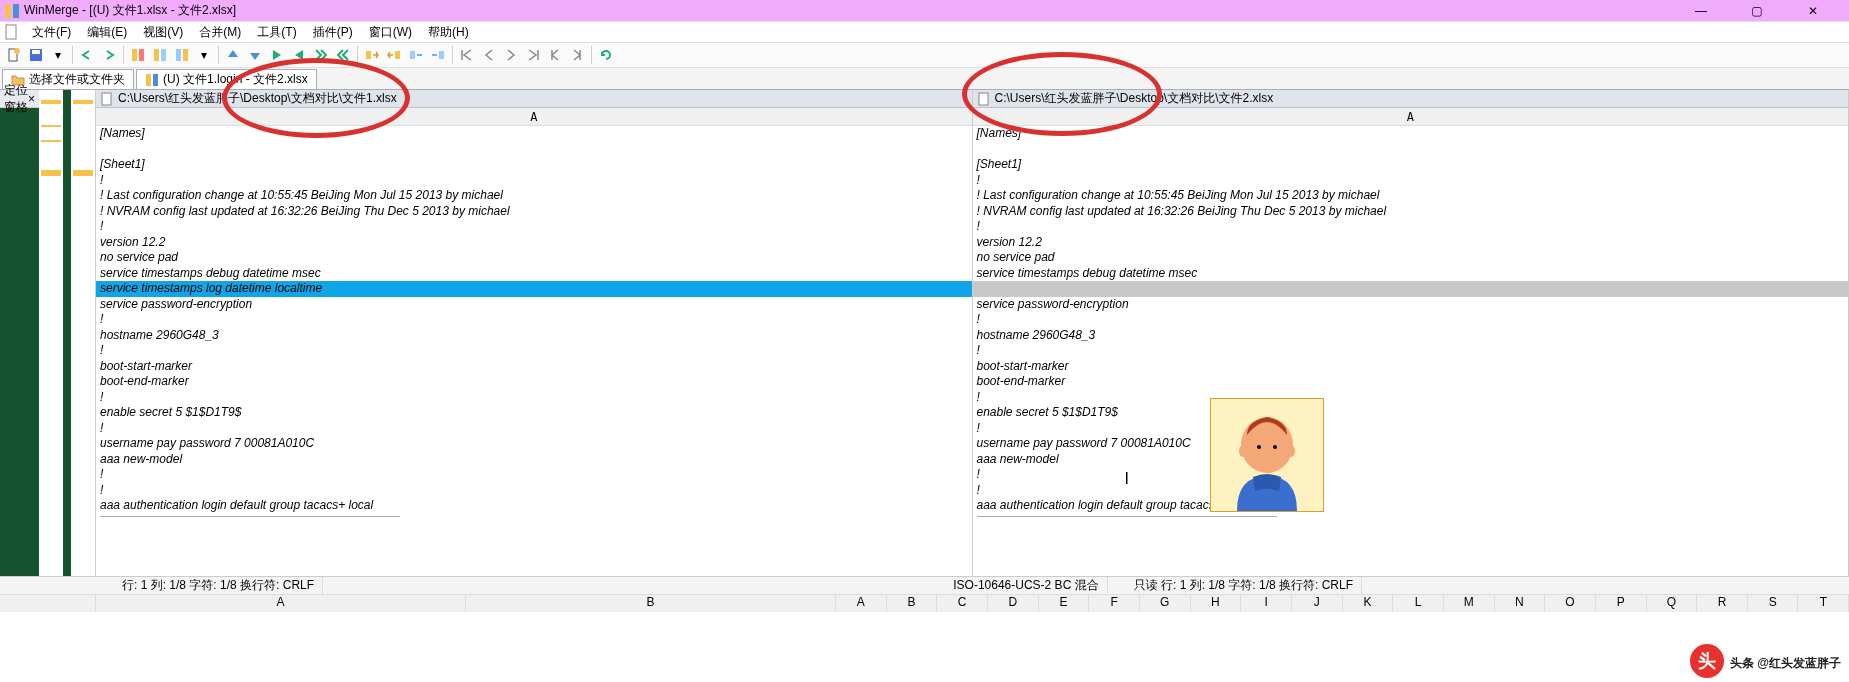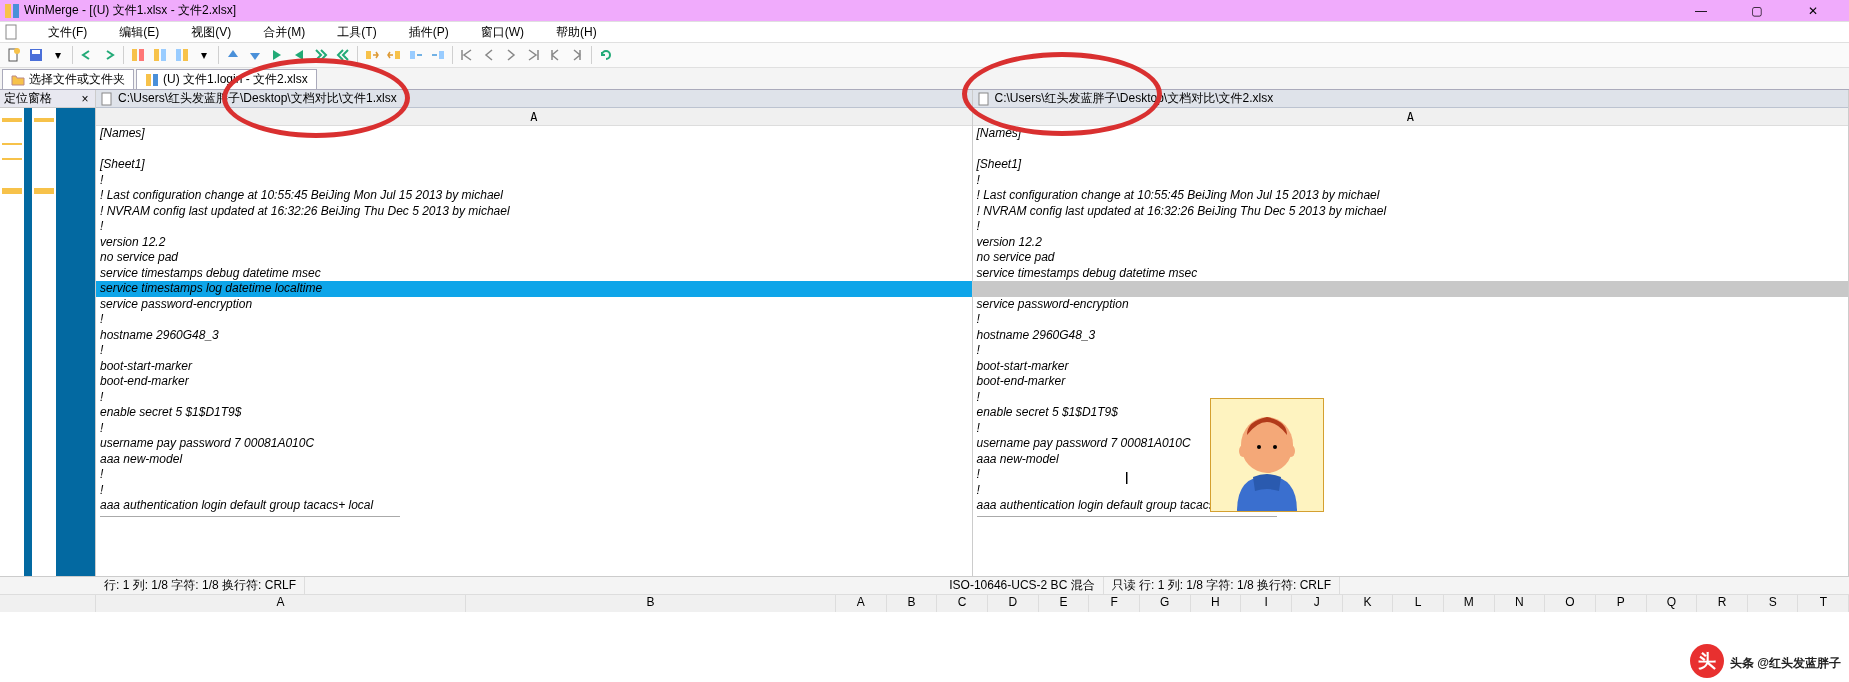--- a/index.html
+++ b/index.html
@@ -2,48 +2,48 @@
 <html><head>
 <meta charset="utf-8">
 <style>
 * { margin:0; padding:0; box-sizing:border-box; font-family:"Microsoft YaHei",Tahoma,sans-serif; font-size:12px; }
 body { width:1849px; height:682px; background:#fff; overflow:hidden; position:relative; }
 .titlebar { height:22px; background:#f0abfc; display:flex; align-items:center; padding:0 4px; border-bottom:1px solid #e0e0e0; }
 .titlebar .icon { width:16px; height:16px; margin-right:4px; }
 .titlebar .title { flex:1; }
 .winbtns { display:flex; gap:16px; margin-right:12px; }
 .winbtn { width:40px; text-align:center; }
-.menubar { height:20px; display:flex; align-items:center; padding:0 4px; gap:20px; }
+.menubar { height:20px; display:flex; align-items:center; padding:0 4px; gap:4px; }
 .menubar .mi { padding:1px 6px; cursor:default; }
 .menubar .icon { width:16px; height:16px; margin-right:2px; }
 .toolbar { height:26px; display:flex; align-items:center; padding:2px 4px; border-top:1px solid #e0e0e0; border-bottom:1px solid #e0e0e0; gap:2px; background:#fafafa; }
 .tb { width:20px; height:20px; display:flex; align-items:center; justify-content:center; }
 .tb svg { width:16px; height:16px; }
 .sep { width:1px; height:18px; background:#d0d0d0; margin:0 2px; }
 .tabs { height:22px; display:flex; align-items:flex-end; border-bottom:1px solid #aab; background:#f4f4f4; padding-left:2px; }
 .tab { height:20px; padding:2px 8px; border:1px solid #aab; border-bottom:none; margin-right:2px; background:#fff; display:flex; align-items:center; gap:4px; }
 .tab .ic { width:14px; height:14px; }
 .main { display:flex; height:486px; }
-.locpane { width:96px; border-right:1px solid #ccc; display:flex; flex-direction:column; background:#0369a1; }
+.locpane { width:96px; border-right:1px solid #ccc; display:flex; background:#14532d; }
 .lochead { height:18px; background:#e8e8f0; display:flex; align-items:center; justify-content:space-between; padding:0 4px; border-bottom:1px solid #ccc; }
 .locclose { width:12px; text-align:center; cursor:default; }
 .locbody { flex:1; position:relative; display:flex; }
 .locstrip { width:24px; height:100%; background:#fff; position:relative; border-right:0; }
 .locstrip .mark { position:absolute; left:2px; right:2px; height:2px; }
 .diffcol { flex:1; display:flex; flex-direction:column; border-right:1px solid #ccc; }
 .pathbar { height:18px; background:#dfe3ea; border-bottom:1px solid #bcc3d0; display:flex; align-items:center; padding:0 4px; gap:4px; }
 .pathbar .pic { width:14px; height:14px; }
 .pathbar input { flex:1; border:none; background:transparent; font-size:12px; outline:none; }
 .colhead { height:18px; background:#f0f0f0; border-bottom:1px solid #ddd; display:flex; align-items:center; justify-content:center; font-family:Consolas,monospace; }
 .txt { flex:1; overflow:hidden; font-family:Consolas,"Courier New",monospace; font-size:13px; line-height:15.5px; white-space:pre; padding:0; }
 .txt .ln { padding:0 4px;font-style:italic; }
 .txt .d1 { background:#0ea5e9; }
 .txt .d2 { background:#c8c8c8; }
 .txt hr { margin:2px 4px; border:none; border-top:1px solid #aaa; width:300px; }
-.status { height:18px; background:#f4f4f4; border-top:1px solid #ccc; display:flex; align-items:center; font-size:11px; }
+.status { height:18px; background:#f4f4f4; border-top:1px solid #ccc; display:flex; align-items:center; font-size:11px;gap:18px; }
 .status .cell { padding:0 8px; border-right:1px solid #ddd; }
 .status .sp { flex:1; }
 .bottom-cols { height:18px; background:#f0f0f0; border-top:1px solid #ddd; display:flex; font-family:Consolas,monospace; }
 .bottom-cols .c { flex:1; text-align:center; border-right:1px solid #ddd; }
 .circle { position:absolute; border:5px solid #d93030; border-radius:50%; pointer-events:none; }
 .avatar { position:absolute; width:114px; height:114px; right:525px; top:398px; background:#fef3c0; border:1px solid #d4a030; display:flex; align-items:flex-end; justify-content:center; overflow:hidden; }
 .avatar svg { width:100px; height:110px; }
 .watermark { position:absolute; right:8px; bottom:4px; font-size:28px; font-weight:bold; color:#222; font-family:"Microsoft YaHei"; }
 .watermark .logo { display:inline-block; width:34px; height:34px; border-radius:50%; background:#e8302f; color:#fff; text-align:center; line-height:34px; font-size:18px; vertical-align:middle; margin-right:6px; }
 .cursor { position:absolute; right:720px; top:470px; font-size:16px; }

